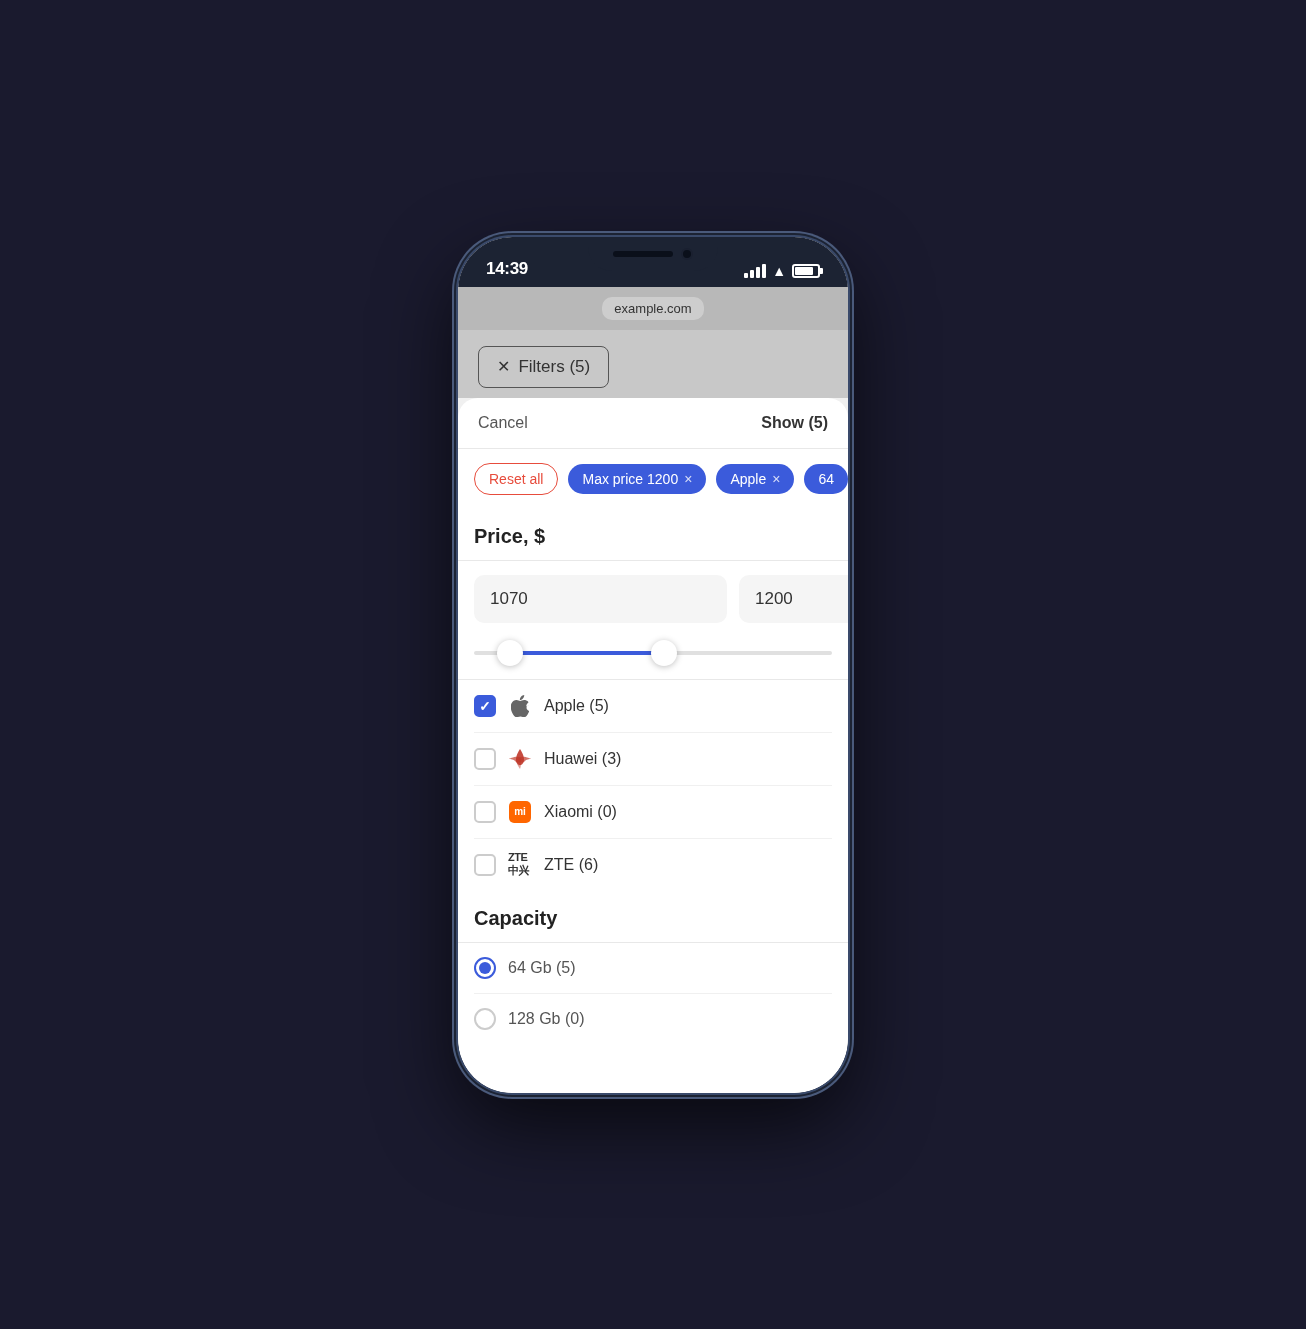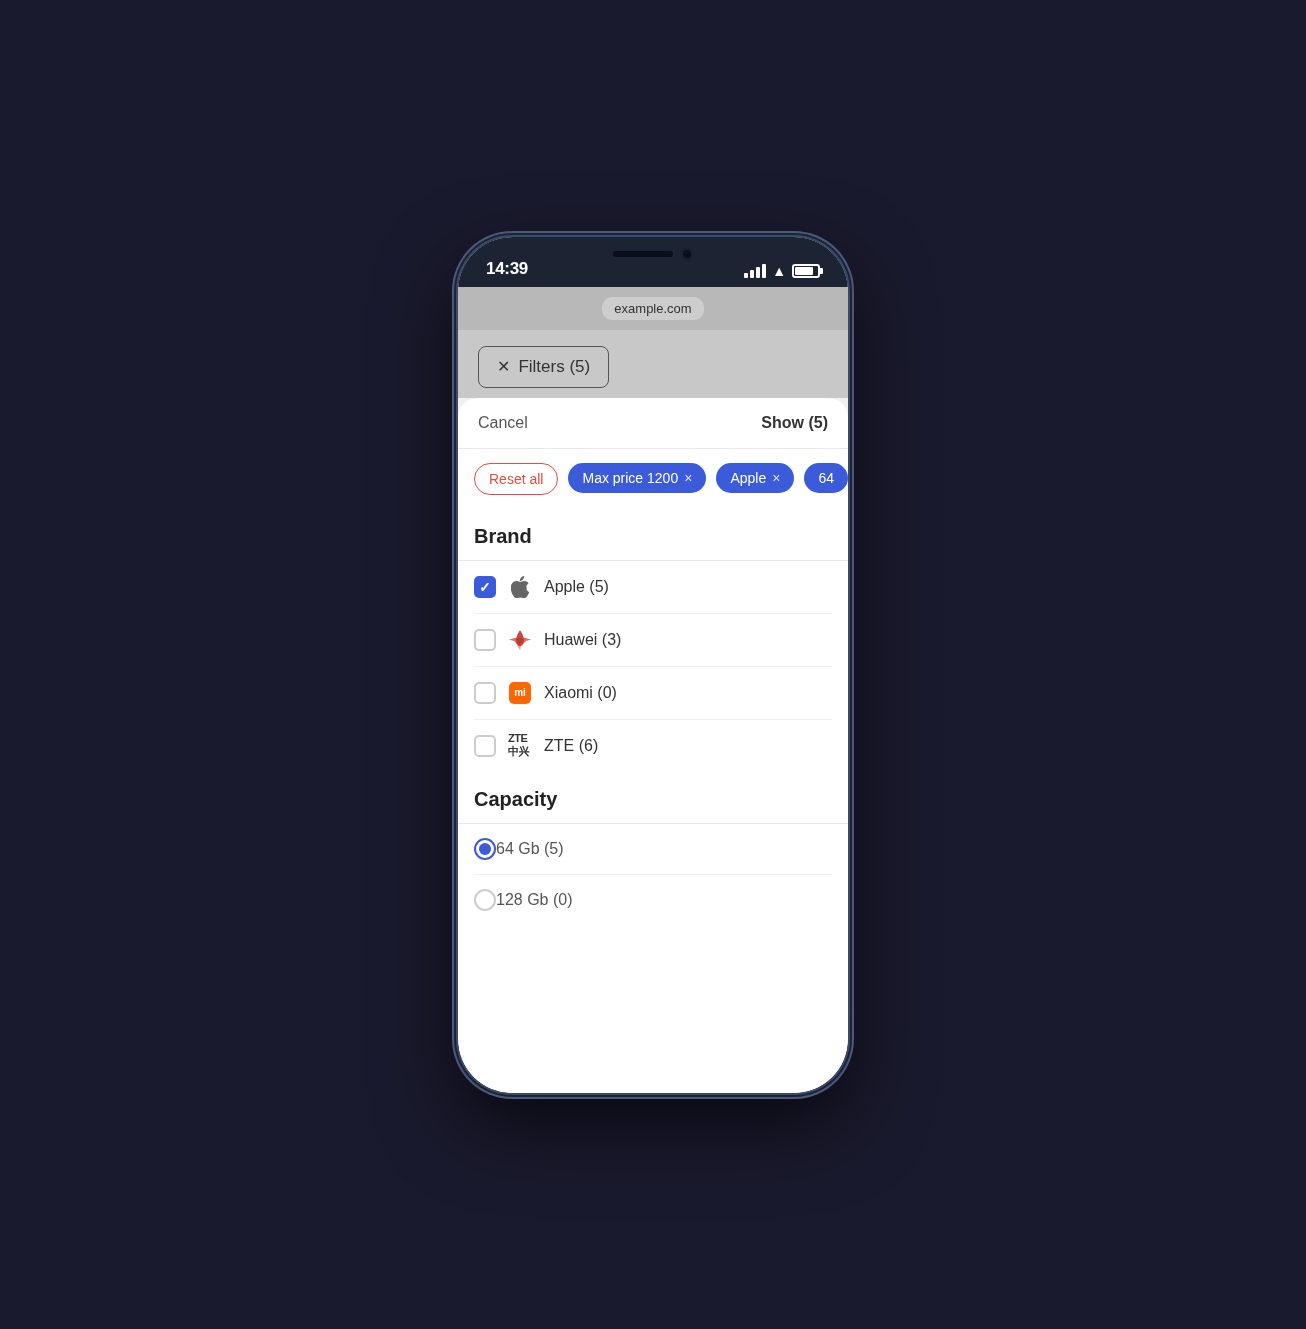--- a/index.html
+++ b/index.html
@@ -232,21 +232,21 @@
       font-size: 16px;
       background: none;
       border: none;
       cursor: pointer;
       font-weight: 700;
     }
 
     
     .chips-row {
       display: flex;
-      align-items: flex-start;
+      align-items: center;
       gap: 10px;
       padding: 14px 16px;
       overflow-x: hidden;
       flex-shrink: 0;
     }
 
     .chip-reset {
       border: 1.5px solid #e74c3c;
       border-radius: 20px;
       padding: 7px 14px;
@@ -404,20 +404,21 @@
     .brand-name {
       font-size: 16px;
       color: #333;
       flex: 1;
     }
 
     
     .capacity-item {
       display: flex;
       align-items: center;
+      gap: 12px;
       padding: 14px 0;
       border-bottom: 1px solid #f0f0f0;
       cursor: pointer;
     }
 
     .capacity-item:last-child {
       border-bottom: none;
     }
 
     .radio {
@@ -523,23 +524,38 @@
         </div>
         <div class="chip-active">
           <span>Apple</span>
           <span class="chip-close">×</span>
         </div>
         <div class="chip-active">
           <span>64</span>
         </div>
       </div>
 
-
       <div class="section">
-        <div class="section-title">Brand</div>
+        <div class="section-title">Price, $</div>
+        <div class="section-divider"></div>
+
+        <div class="price-inputs">
+          <input class="price-input" type="text" value="1070" style="">
+          <input class="price-input" type="text" value="1200" style="">
+        </div>
+
+        <div class="slider-container">
+          <div class="slider-track"></div>
+          <div class="slider-fill"></div>
+          <div class="slider-thumb slider-thumb-left"></div>
+          <div class="slider-thumb slider-thumb-right"></div>
+        </div>
+      </div>
+
+      <div class="section">
         <div class="section-divider"></div>
 
         <div class="brand-item">
           <div class="checkbox checked">
             <span class="checkbox-check">✓</span>
           </div>
           <div class="brand-logo">
             <svg width="18" height="22" viewBox="0 0 18 22" fill="none" xmlns="http://www.w3.org/2000/svg">
               <path d="M15.2 11.5c0-2.8 2.3-4.2 2.4-4.3-1.3-1.9-3.4-2.1-4.1-2.2-1.7-.2-3.4 1-4.3 1-.9 0-2.3-1-3.8-.9-1.9.1-3.7 1.1-4.7 2.8-2 3.5-.5 8.6 1.4 11.5 1 1.4 2.1 3 3.6 2.9 1.4-.1 2-.9 3.7-.9 1.7 0 2.2.9 3.7.9 1.6 0 2.6-1.5 3.5-2.9.7-1 1.3-2.1 1.6-3.3-3.5-1.3-3.5-5.3-.3-5.6z" fill="#666"></path>
               <path d="M12.1 3.2C12.9 2.2 13.4 1 13.2 0c-1.1.1-2.4.7-3.2 1.7-.7.9-1.3 2.1-1.1 3.3 1.2.1 2.4-.6 3.2-1.8z" fill="#666"></path>

